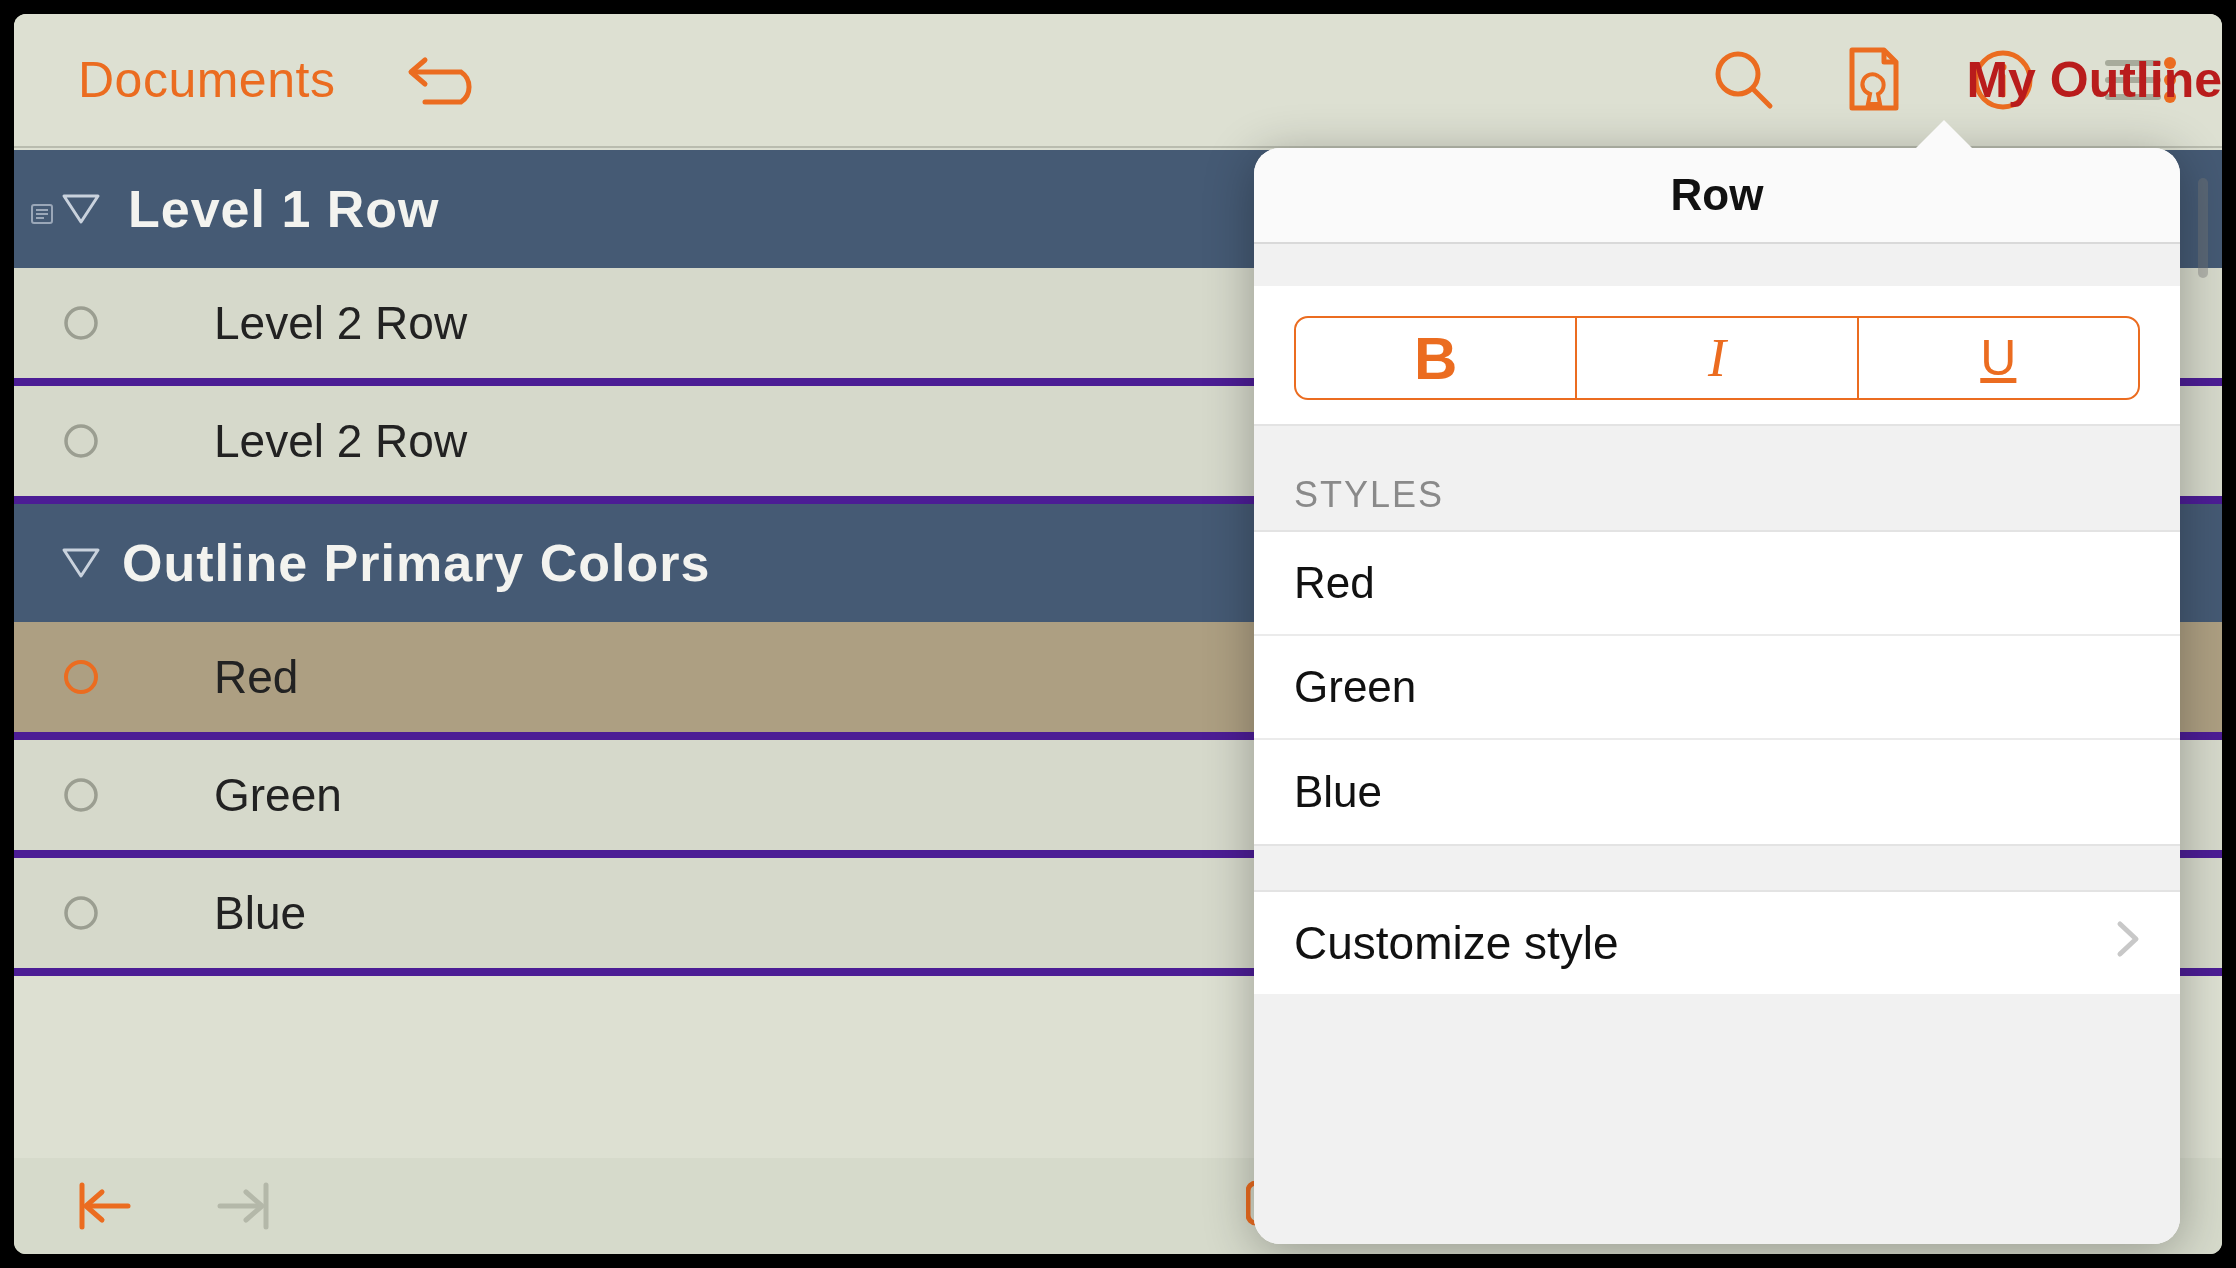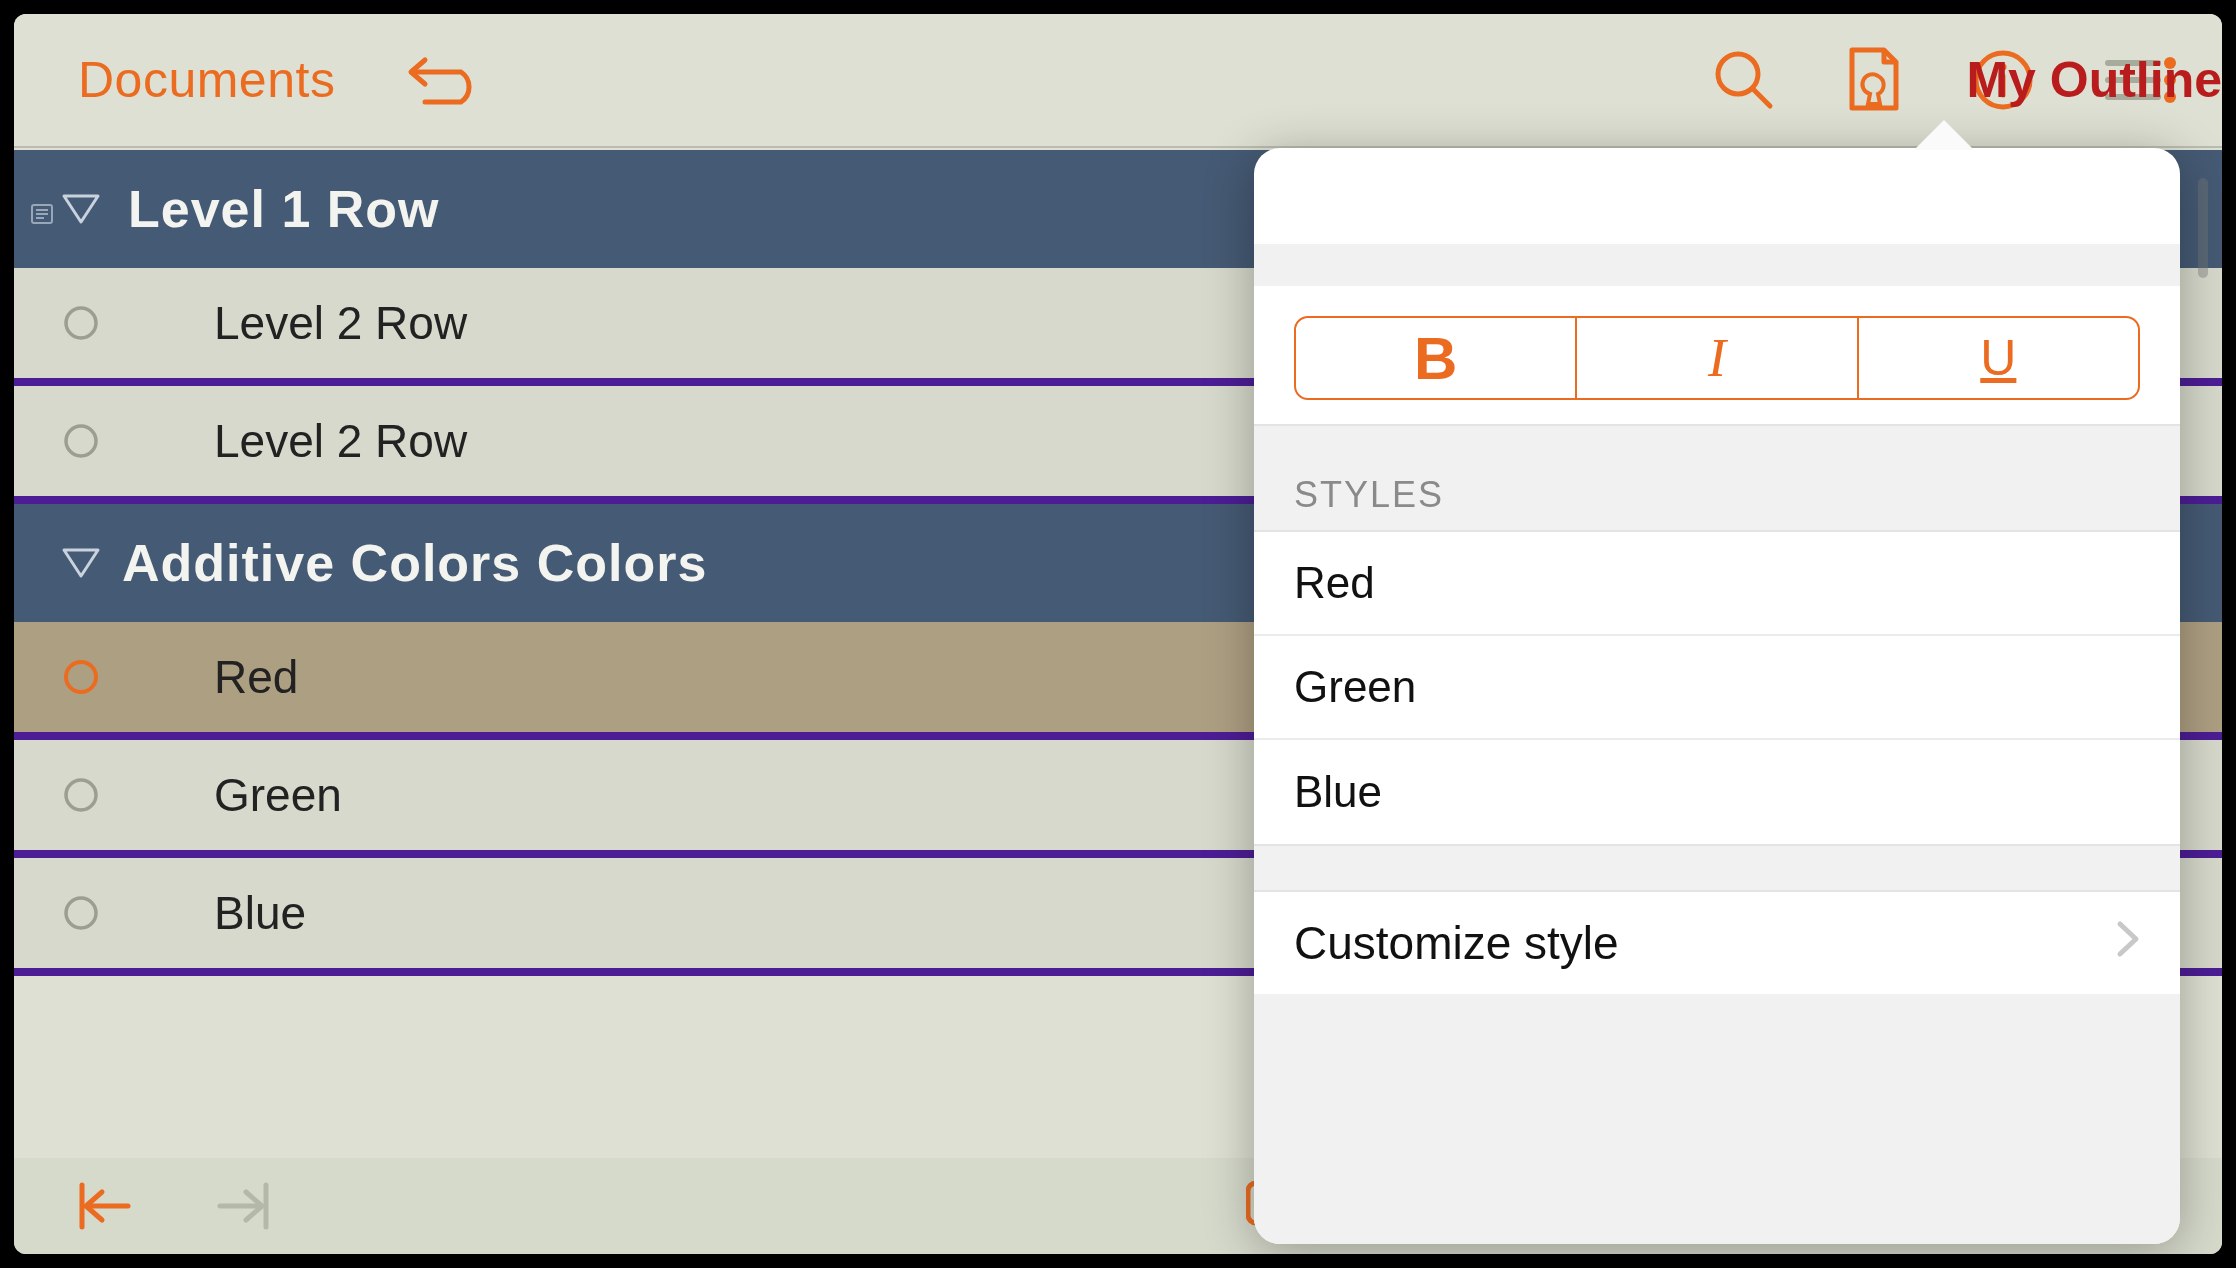--- a/index.html
+++ b/index.html
@@ -334,21 +334,21 @@
       </span>
       <span class="text">Level 2 Row</span>
     </div>
 
     <div class="row row-l1">
       <span class="disclosure">
         <svg width="42" height="42" viewBox="0 0 42 42">
             <path d="M4 8 H38 L21 34 Z" fill="none" stroke="#c9d2dd" stroke-width="3" stroke-linejoin="round"></path>
           </svg>
       </span>
-      <span class="text">Additive Colors Colors</span>
+      <span class="text">Outline Primary Colors</span>
     </div>
 
     <div class="row row-l2 row-selected">
       <span class="disclosure">
         <svg class="bullet" viewBox="0 0 38 38">
             <circle cx="19" cy="19" r="15" stroke="#eb6c20" stroke-width="4" fill="none"></circle>
           </svg>
       </span>
       <span class="text">Red</span>
     </div>
@@ -392,20 +392,23 @@
       <svg width="76" height="62" viewBox="0 0 76 62" fill="none">
         <path d="M10 8 H66 A8 8 0 0 1 74 16 V40 A8 8 0 0 1 66 48 H32 L18 60 L20 48 H10 A8 8 0 0 1 2 40 V16 A8 8 0 0 1 10 8 Z" stroke="#eb6c20" stroke-width="5" fill="none" stroke-linejoin="round"></path>
       </svg>
     </span>
     <span style="width:720px;"></span>
   </div>
 
   <div class="edge-ind"></div>
 
   <div class="popover">
+    <div class="popover-header">
+      <span class="title">Row</span>
+    </div>
     <div class="popover-body">
       <div class="spacer-top"></div>
       <div class="seg-wrap">
         <div class="seg">
           <div class="seg-btn bold">B</div>
           <div class="seg-btn italic">I</div>
           <div class="seg-btn underline">U</div>
         </div>
       </div>
 

